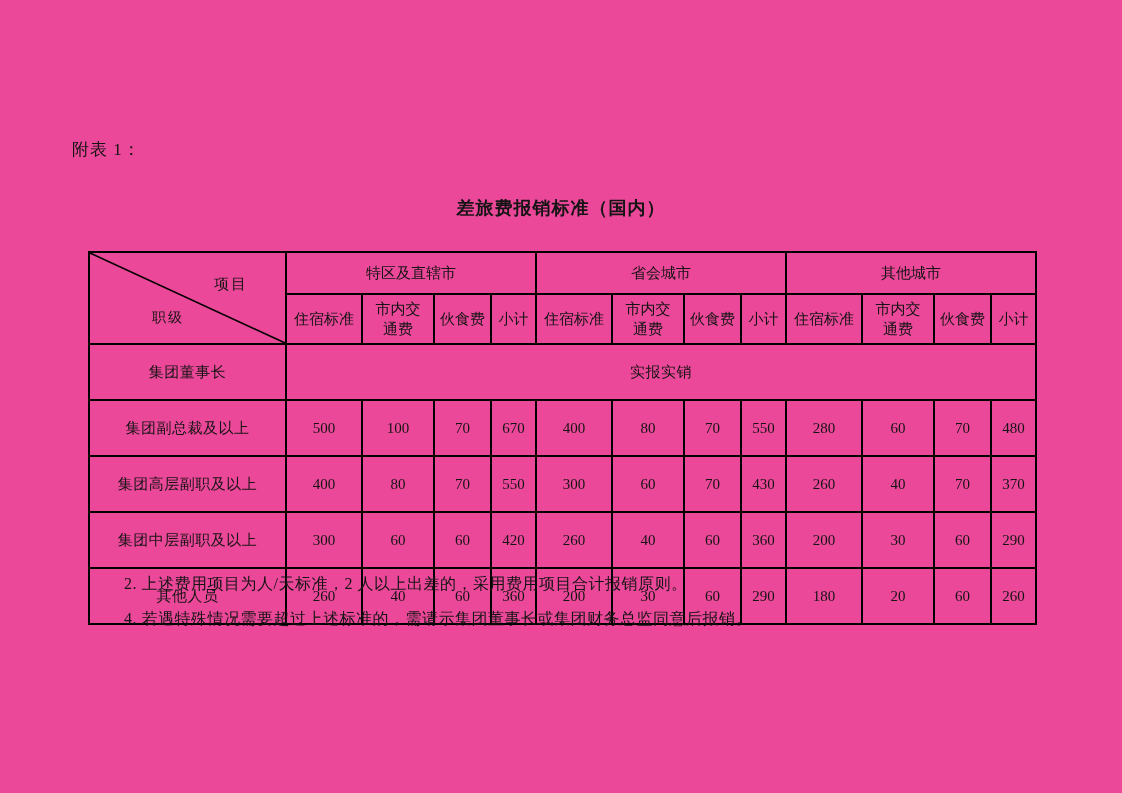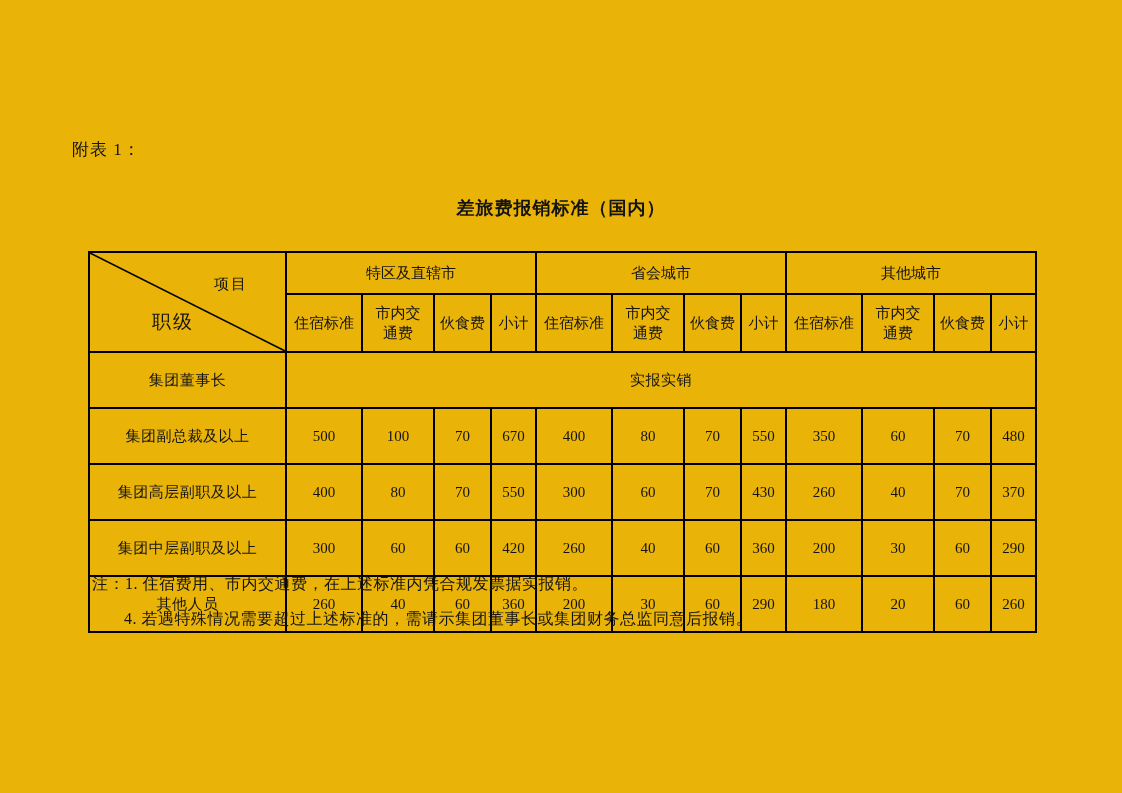--- a/index.html
+++ b/index.html
@@ -3,21 +3,21 @@
 <meta charset="utf-8">
 <style>
   * { margin: 0; padding: 0; box-sizing: border-box; }
   html, body {
     width: 1122px; height: 793px;
     background: #ffffff;
     font-family: "Liberation Serif", "DejaVu Serif", serif;
     color: #141414;
     overflow: hidden;
   }
-  .page { position: relative; width: 1122px; height: 793px; background: #eab308; }
+  .page { position: relative; width: 1122px; height: 793px; background: #ec4899; }
 
   .annex-label {
     position: absolute;
     left: 72px; top: 138px;
     font-size: 17px;
     letter-spacing: 1px;
   }
 
   .doc-title {
     position: absolute;
@@ -39,21 +39,21 @@
   table.expense th, table.expense td {
     border: 2px solid #000000;
     text-align: center;
     vertical-align: middle;
     font-weight: normal;
     font-size: 15px;
     padding: 0 2px;
     overflow: hidden;
   }
   tr.group-row { height: 42px; }
-  tr.sub-row { height: 58px; }
+  tr.sub-row { height: 50px; }
   tbody tr { height: 56px; }
 
   th.sub-header { white-space: pre-line; line-height: 1.35; }
 
   td.value-cell { font-size: 14px; }
   td.level-cell { font-size: 15px; letter-spacing: 0.5px; }
   td.merged-cell { font-size: 15px; letter-spacing: 0.5px; }
 
   th.corner-cell {
     position: relative;
@@ -61,21 +61,21 @@
   }
   .corner-svg { position: absolute; left: 0; top: 0; width: 100%; height: 100%; display: block; }
   .corner-label-item {
     position: absolute;
     top: 22px; left: 124px;
     font-size: 15px; letter-spacing: 2px;
   }
   .corner-label-level {
     position: absolute;
     bottom: 16px; left: 62px;
-    font-size: 19px; letter-spacing: 2px;
+    font-size: 14px; letter-spacing: 2px;
   }
 
   .notes {
     position: absolute;
     left: 92px; top: 574px;
     font-size: 16px;
     letter-spacing: 0.5px;
   }
   .note-row { line-height: 20px; margin-bottom: 15px; white-space: nowrap; }
   .note-row.indent { margin-left: 32px; }
@@ -146,21 +146,21 @@
           <tr>
             <td class="level-cell">集团副总裁及以上</td>
             <td class="value-cell">500</td>
             <td class="value-cell">100</td>
             <td class="value-cell">70</td>
             <td class="value-cell">670</td>
             <td class="value-cell">400</td>
             <td class="value-cell">80</td>
             <td class="value-cell">70</td>
             <td class="value-cell">550</td>
-            <td class="value-cell">350</td>
+            <td class="value-cell">280</td>
             <td class="value-cell">60</td>
             <td class="value-cell">70</td>
             <td class="value-cell">480</td>
           </tr>
           <tr>
             <td class="level-cell">集团高层副职及以上</td>
             <td class="value-cell">400</td>
             <td class="value-cell">80</td>
             <td class="value-cell">70</td>
             <td class="value-cell">550</td>
@@ -201,19 +201,17 @@
             <td class="value-cell">180</td>
             <td class="value-cell">20</td>
             <td class="value-cell">60</td>
             <td class="value-cell">260</td>
           </tr>
         </tbody>
     </table>
   </div>
 
   <div class="notes">
-    <div class="note-row">
-      <span class="notes-prefix">注：</span><span>1. 住宿费用、市内交通费，在上述标准内凭合规发票据实报销。</span>
-    </div>
+    <div class="note-row indent">2. 上述费用项目为人/天标准，2 人以上出差的，采用费用项目合计报销原则。</div>
     <div class="note-row indent">4. 若遇特殊情况需要超过上述标准的，需请示集团董事长或集团财务总监同意后报销。</div>
   </div>
 
 </div>
 
 </body></html>

